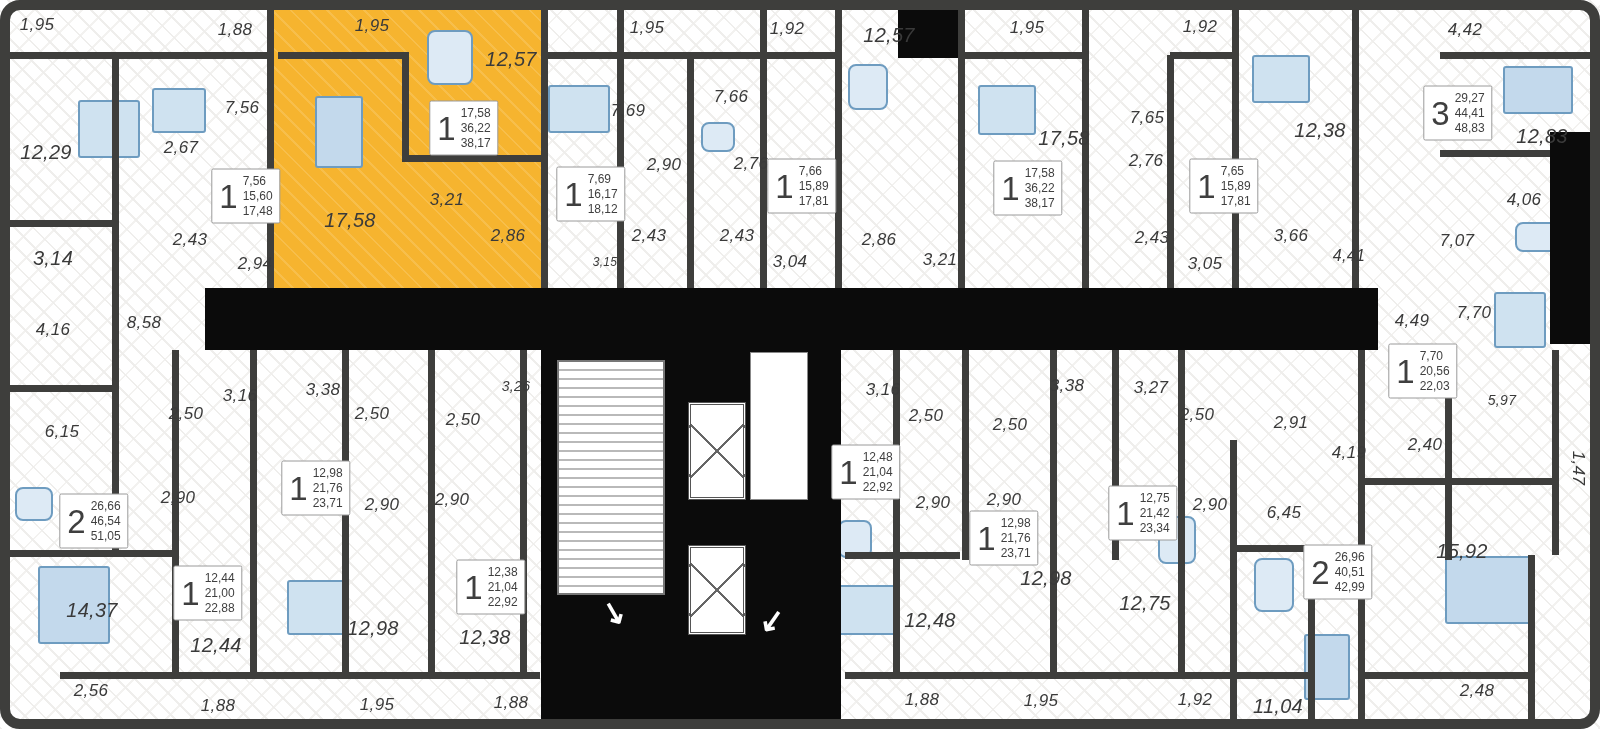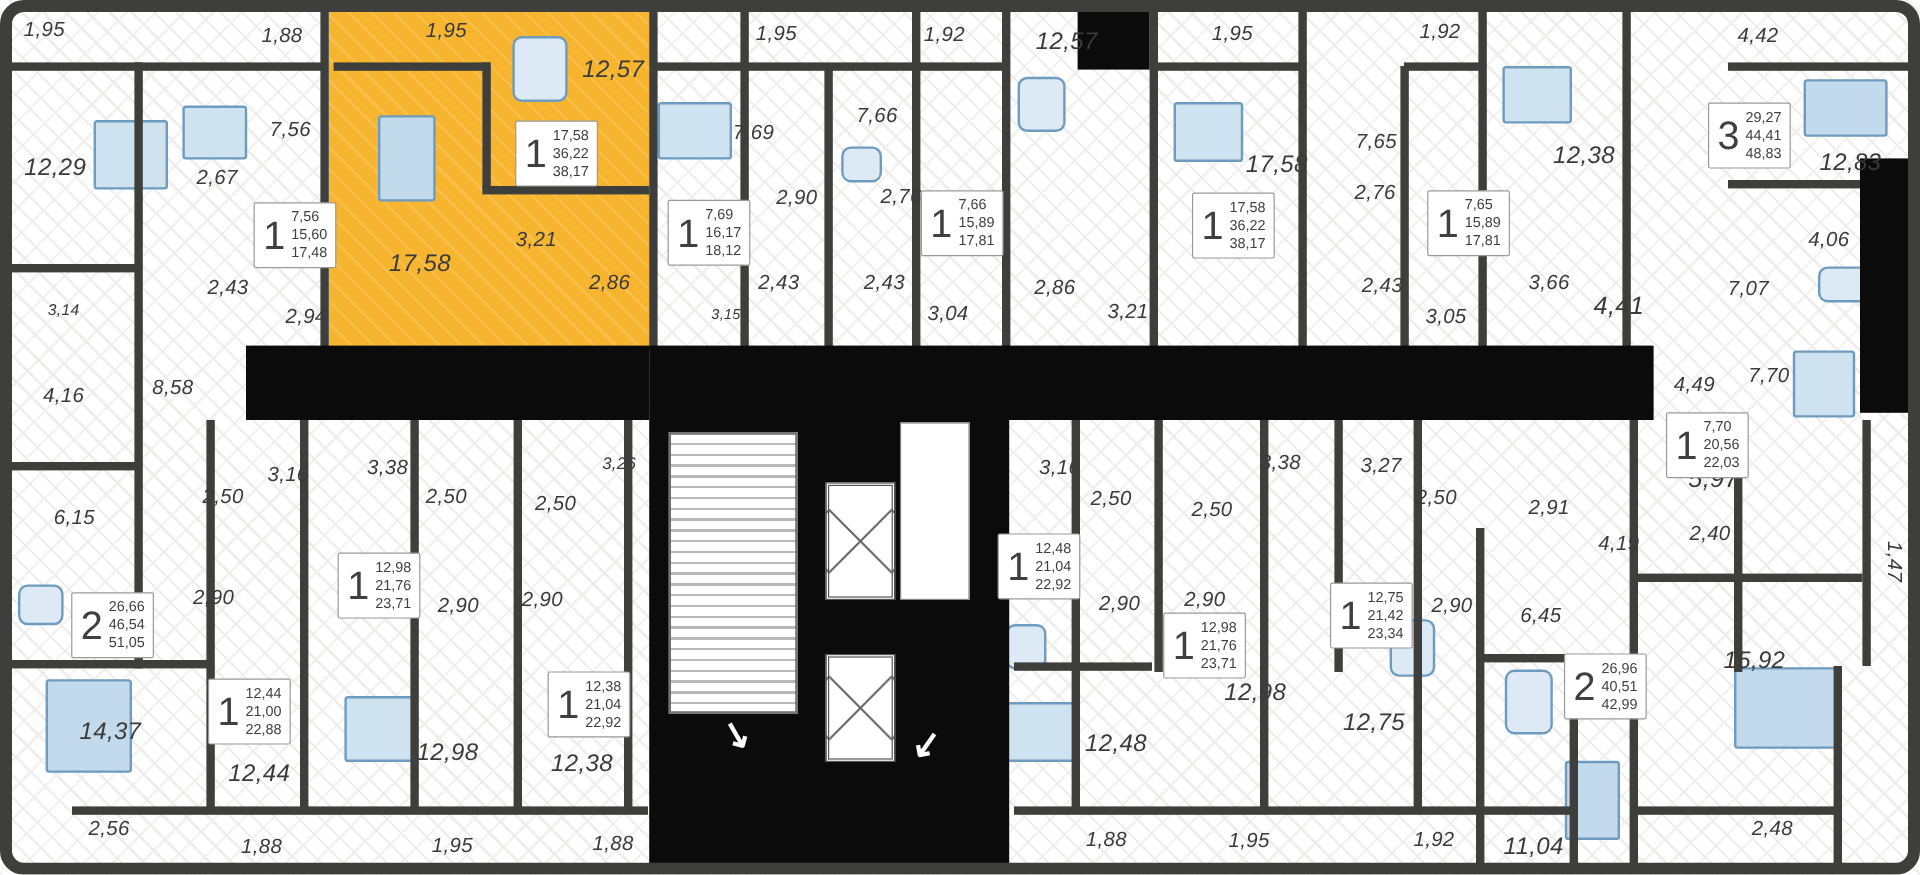--- a/index.html
+++ b/index.html
@@ -121,46 +121,46 @@
     <div class="lbl" style="left: 37px; top: 25px; font-size: 17px; transform: translate(-50%, -50%);">1,95</div>
     <div class="lbl" style="left: 235px; top: 30px; font-size: 17px; transform: translate(-50%, -50%);">1,88</div>
     <div class="lbl" style="left: 372px; top: 26px; font-size: 17px; transform: translate(-50%, -50%);">1,95</div>
     <div class="lbl" style="left: 511px; top: 59px; font-size: 20px; transform: translate(-50%, -50%);">12,57</div>
     <div class="lbl" style="left: 647px; top: 28px; font-size: 17px; transform: translate(-50%, -50%);">1,95</div>
     <div class="lbl" style="left: 787px; top: 29px; font-size: 17px; transform: translate(-50%, -50%);">1,92</div>
     <div class="lbl" style="left: 889px; top: 35px; font-size: 20px; transform: translate(-50%, -50%);">12,57</div>
     <div class="lbl" style="left: 1027px; top: 28px; font-size: 17px; transform: translate(-50%, -50%);">1,95</div>
     <div class="lbl" style="left: 1200px; top: 27px; font-size: 17px; transform: translate(-50%, -50%);">1,92</div>
     <div class="lbl" style="left: 1465px; top: 30px; font-size: 17px; transform: translate(-50%, -50%);">4,42</div>
-    <div class="lbl" style="left: 46px; top: 140px; font-size: 20px; transform: translate(-50%, -50%);">12,29</div>
+    <div class="lbl" style="left: 46px; top: 152px; font-size: 20px; transform: translate(-50%, -50%);">12,29</div>
     <div class="lbl" style="left: 242px; top: 108px; font-size: 17px; transform: translate(-50%, -50%);">7,56</div>
     <div class="lbl" style="left: 181px; top: 148px; font-size: 17px; transform: translate(-50%, -50%);">2,67</div>
     <div class="lbl" style="left: 628px; top: 111px; font-size: 17px; transform: translate(-50%, -50%);">7,69</div>
     <div class="lbl" style="left: 731px; top: 97px; font-size: 17px; transform: translate(-50%, -50%);">7,66</div>
     <div class="lbl" style="left: 664px; top: 165px; font-size: 17px; transform: translate(-50%, -50%);">2,90</div>
     <div class="lbl" style="left: 751px; top: 164px; font-size: 17px; transform: translate(-50%, -50%);">2,76</div>
     <div class="lbl" style="left: 1064px; top: 138px; font-size: 20px; transform: translate(-50%, -50%);">17,58</div>
     <div class="lbl" style="left: 1147px; top: 118px; font-size: 17px; transform: translate(-50%, -50%);">7,65</div>
     <div class="lbl" style="left: 1146px; top: 161px; font-size: 17px; transform: translate(-50%, -50%);">2,76</div>
     <div class="lbl" style="left: 1320px; top: 130px; font-size: 20px; transform: translate(-50%, -50%);">12,38</div>
     <div class="lbl" style="left: 1542px; top: 136px; font-size: 20px; transform: translate(-50%, -50%);">12,83</div>
     <div class="lbl" style="left: 350px; top: 220px; font-size: 20px; transform: translate(-50%, -50%);">17,58</div>
     <div class="lbl" style="left: 447px; top: 200px; font-size: 17px; transform: translate(-50%, -50%);">3,21</div>
     <div class="lbl" style="left: 508px; top: 236px; font-size: 17px; transform: translate(-50%, -50%);">2,86</div>
     <div class="lbl" style="left: 190px; top: 240px; font-size: 17px; transform: translate(-50%, -50%);">2,43</div>
     <div class="lbl" style="left: 255px; top: 264px; font-size: 17px; transform: translate(-50%, -50%);">2,94</div>
-    <div class="lbl" style="left: 53px; top: 258px; font-size: 13px; transform: translate(-50%, -50%);">3,14</div>
+    <div class="lbl" style="left: 53px; top: 258px; font-size: 20px; transform: translate(-50%, -50%);">3,14</div>
     <div class="lbl" style="left: 649px; top: 236px; font-size: 17px; transform: translate(-50%, -50%);">2,43</div>
     <div class="lbl" style="left: 737px; top: 236px; font-size: 17px; transform: translate(-50%, -50%);">2,43</div>
     <div class="lbl" style="left: 879px; top: 240px; font-size: 17px; transform: translate(-50%, -50%);">2,86</div>
     <div class="lbl" style="left: 940px; top: 260px; font-size: 17px; transform: translate(-50%, -50%);">3,21</div>
     <div class="lbl" style="left: 1152px; top: 238px; font-size: 17px; transform: translate(-50%, -50%);">2,43</div>
     <div class="lbl" style="left: 1205px; top: 264px; font-size: 17px; transform: translate(-50%, -50%);">3,05</div>
     <div class="lbl" style="left: 1291px; top: 236px; font-size: 17px; transform: translate(-50%, -50%);">3,66</div>
-    <div class="lbl" style="left: 1349px; top: 256px; font-size: 21px; transform: translate(-50%, -50%);">4,41</div>
+    <div class="lbl" style="left: 1349px; top: 256px; font-size: 16px; transform: translate(-50%, -50%);">4,41</div>
     <div class="lbl" style="left: 605px; top: 262px; font-size: 12px; transform: translate(-50%, -50%);">3,15</div>
     <div class="lbl" style="left: 790px; top: 262px; font-size: 17px; transform: translate(-50%, -50%);">3,04</div>
     <div class="lbl" style="left: 1524px; top: 200px; font-size: 17px; transform: translate(-50%, -50%);">4,06</div>
     <div class="lbl" style="left: 1457px; top: 241px; font-size: 17px; transform: translate(-50%, -50%);">7,07</div>
     <div class="lbl" style="left: 144px; top: 323px; font-size: 17px; transform: translate(-50%, -50%);">8,58</div>
     <div class="lbl" style="left: 53px; top: 330px; font-size: 17px; transform: translate(-50%, -50%);">4,16</div>
     <div class="lbl" style="left: 1412px; top: 321px; font-size: 17px; transform: translate(-50%, -50%);">4,49</div>
     <div class="lbl" style="left: 1474px; top: 313px; font-size: 17px; transform: translate(-50%, -50%);">7,70</div>
     <div class="lbl" style="left: 240px; top: 396px; font-size: 17px; transform: translate(-50%, -50%);">3,16</div>
     <div class="lbl" style="left: 323px; top: 390px; font-size: 17px; transform: translate(-50%, -50%);">3,38</div>
@@ -168,21 +168,21 @@
     <div class="lbl" style="left: 883px; top: 390px; font-size: 17px; transform: translate(-50%, -50%);">3,16</div>
     <div class="lbl" style="left: 1067px; top: 386px; font-size: 17px; transform: translate(-50%, -50%);">3,38</div>
     <div class="lbl" style="left: 1151px; top: 388px; font-size: 17px; transform: translate(-50%, -50%);">3,27</div>
     <div class="lbl" style="left: 186px; top: 414px; font-size: 17px; transform: translate(-50%, -50%);">2,50</div>
     <div class="lbl" style="left: 372px; top: 414px; font-size: 17px; transform: translate(-50%, -50%);">2,50</div>
     <div class="lbl" style="left: 463px; top: 420px; font-size: 17px; transform: translate(-50%, -50%);">2,50</div>
     <div class="lbl" style="left: 926px; top: 416px; font-size: 17px; transform: translate(-50%, -50%);">2,50</div>
     <div class="lbl" style="left: 1010px; top: 425px; font-size: 17px; transform: translate(-50%, -50%);">2,50</div>
     <div class="lbl" style="left: 1197px; top: 415px; font-size: 17px; transform: translate(-50%, -50%);">2,50</div>
     <div class="lbl" style="left: 1291px; top: 423px; font-size: 17px; transform: translate(-50%, -50%);">2,91</div>
-    <div class="lbl" style="left: 1428px; top: 400px; font-size: 21px; transform: translate(-50%, -50%); font-style: italic;">5,97</div>
+    <div class="lbl" style="left: 1502px; top: 400px; font-size: 14px; transform: translate(-50%, -50%); font-style: italic;">5,97</div>
     <div class="lbl" style="left: 62px; top: 432px; font-size: 17px; transform: translate(-50%, -50%);">6,15</div>
     <div class="lbl" style="left: 1425px; top: 445px; font-size: 17px; transform: translate(-50%, -50%);">2,40</div>
     <div class="lbl" style="left: 1349px; top: 453px; font-size: 17px; transform: translate(-50%, -50%);">4,19</div>
     <div class="lbl" style="left: 1578px; top: 468px; font-size: 17px; transform: translate(-50%, -50%) rotate(90deg);">1,47</div>
     <div class="lbl" style="left: 178px; top: 498px; font-size: 17px; transform: translate(-50%, -50%);">2,90</div>
     <div class="lbl" style="left: 382px; top: 505px; font-size: 17px; transform: translate(-50%, -50%);">2,90</div>
     <div class="lbl" style="left: 452px; top: 500px; font-size: 17px; transform: translate(-50%, -50%);">2,90</div>
     <div class="lbl" style="left: 933px; top: 503px; font-size: 17px; transform: translate(-50%, -50%);">2,90</div>
     <div class="lbl" style="left: 1004px; top: 500px; font-size: 17px; transform: translate(-50%, -50%);">2,90</div>
     <div class="lbl" style="left: 1210px; top: 505px; font-size: 17px; transform: translate(-50%, -50%);">2,90</div>

